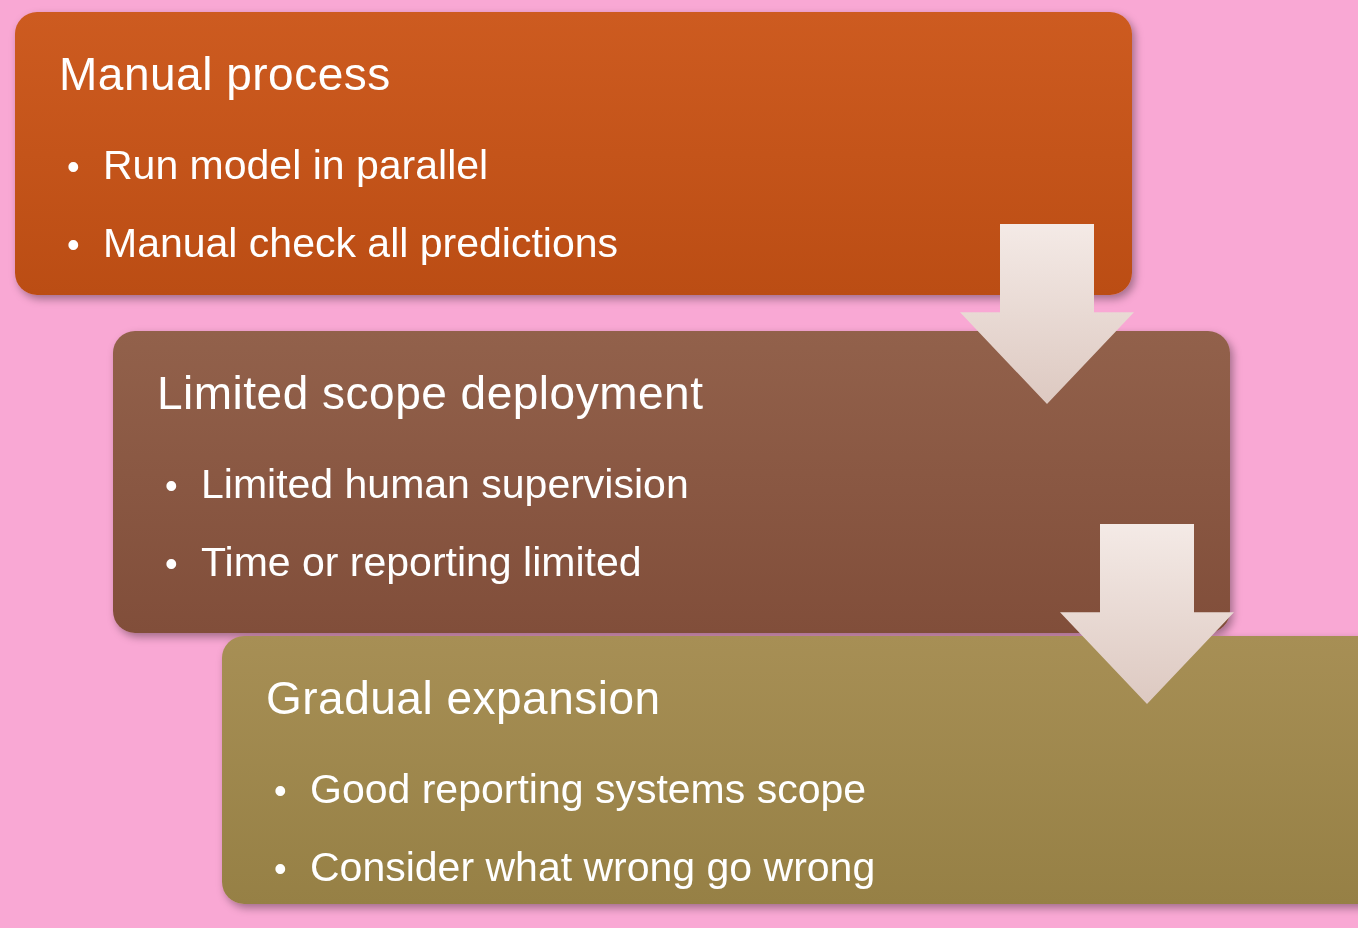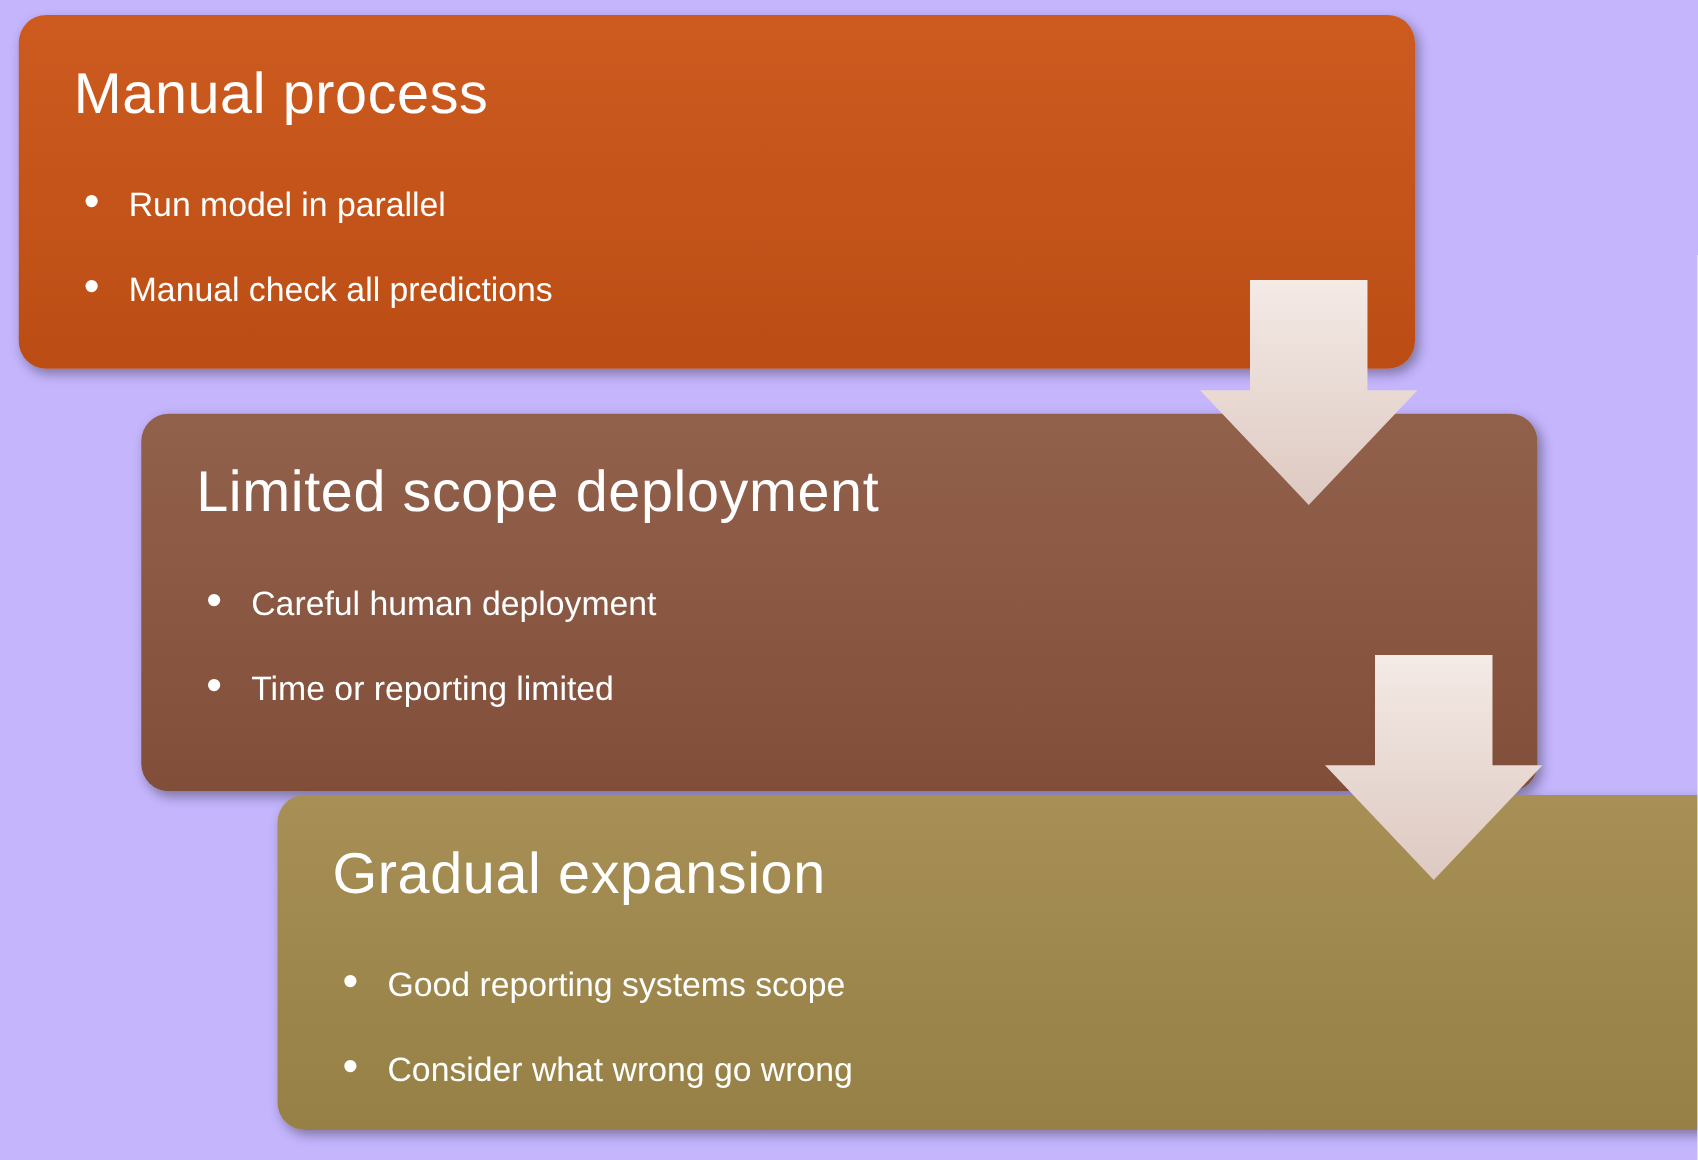--- a/index.html
+++ b/index.html
@@ -5,21 +5,21 @@
   html, body {
     margin: 0;
     padding: 0;
     background: #ffffff;
     font-family: "Liberation Sans", sans-serif;
   }
   .canvas {
     position: relative;
     width: 1358px;
     height: 928px;
-    background: #c4b5fd;
+    background: #f9a8d4;
     overflow: hidden;
     text-decoration: underline;
   }
   .step {
     position: absolute;
     border-radius: 22px;
     background: linear-gradient(180deg, var(--c1), var(--c2));
     box-shadow: 3px 4px 9px rgba(0,0,0,0.35);
     color: #ffffff;
     padding: 36px 44px;
@@ -35,21 +35,21 @@
     letter-spacing: 0.5px;
     margin-bottom: 26px;
     line-height: 1.15;
   }
   .bullets {
     padding-left: 8px;
   }
   .bullet {
     display: flex;
     align-items: baseline;
-    font-size: 27px;
+    font-size: 41px;
     line-height: 1.9;
     font-weight: 400;
   }
   .dot {
     width: 36px;
     flex: 0 0 36px;
   }
   .dot::before {
     content: "•";
     font-size: 36px;
@@ -84,21 +84,21 @@
         <span>Manual check all predictions</span>
       </div>
     </div>
   </div>
 
   <div class="step step-2" style="--c1: #92614b; --c2: #814e3a;">
     <div class="step-title">Limited scope deployment</div>
     <div class="bullets">
       <div class="bullet">
         <span class="dot"></span>
-        <span>Careful human deployment</span>
+        <span>Limited human supervision</span>
       </div>
       <div class="bullet">
         <span class="dot"></span>
         <span>Time or reporting limited</span>
       </div>
     </div>
   </div>
 
   <div class="step step-3" style="--c1: #a78f55; --c2: #968045;">
     <div class="step-title">Gradual expansion</div>

